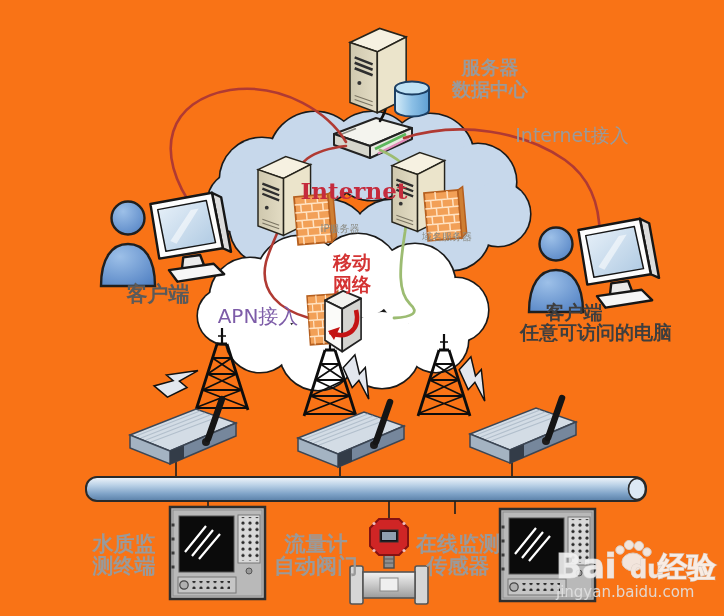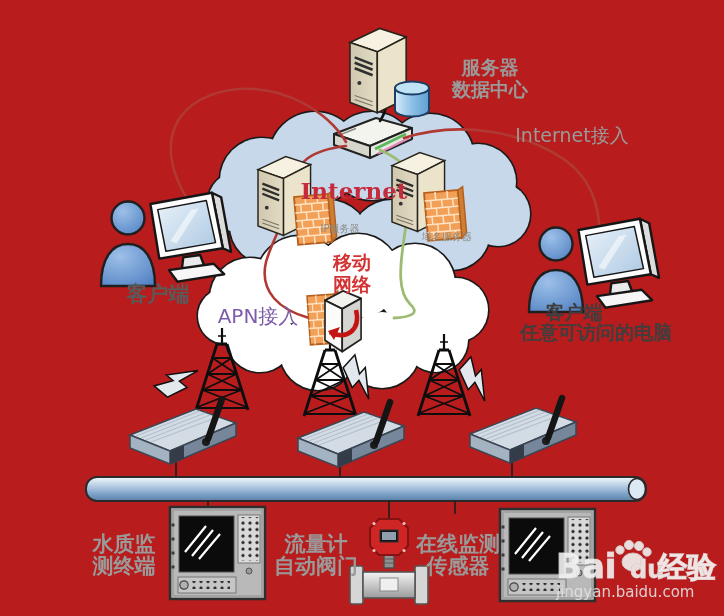--- a/index.html
+++ b/index.html
@@ -1,16 +1,16 @@
 <!DOCTYPE html>
 <html><head>
 <meta charset="utf-8">
 <style>
   html,body{margin:0;padding:0;background:#fff;}
-  .stage{position:relative;width:724px;height:616px;background:#b91c1c;overflow:hidden;}
+  .stage{position:relative;width:724px;height:616px;background:#f97316;overflow:hidden;}
   text{font-family:"DejaVu Sans","Liberation Sans",sans-serif;}
   .b{font-weight:bold;}
   .serif{font-family:"DejaVu Serif","Liberation Serif",serif;font-weight:bold;}
   .wm{font-family:"DejaVu Sans",sans-serif;font-weight:bold;paint-order:stroke;}
 </style>
 </head>
 <body>
 
 <div class="stage">
 <svg width="724" height="616" viewBox="0 0 724 616">

